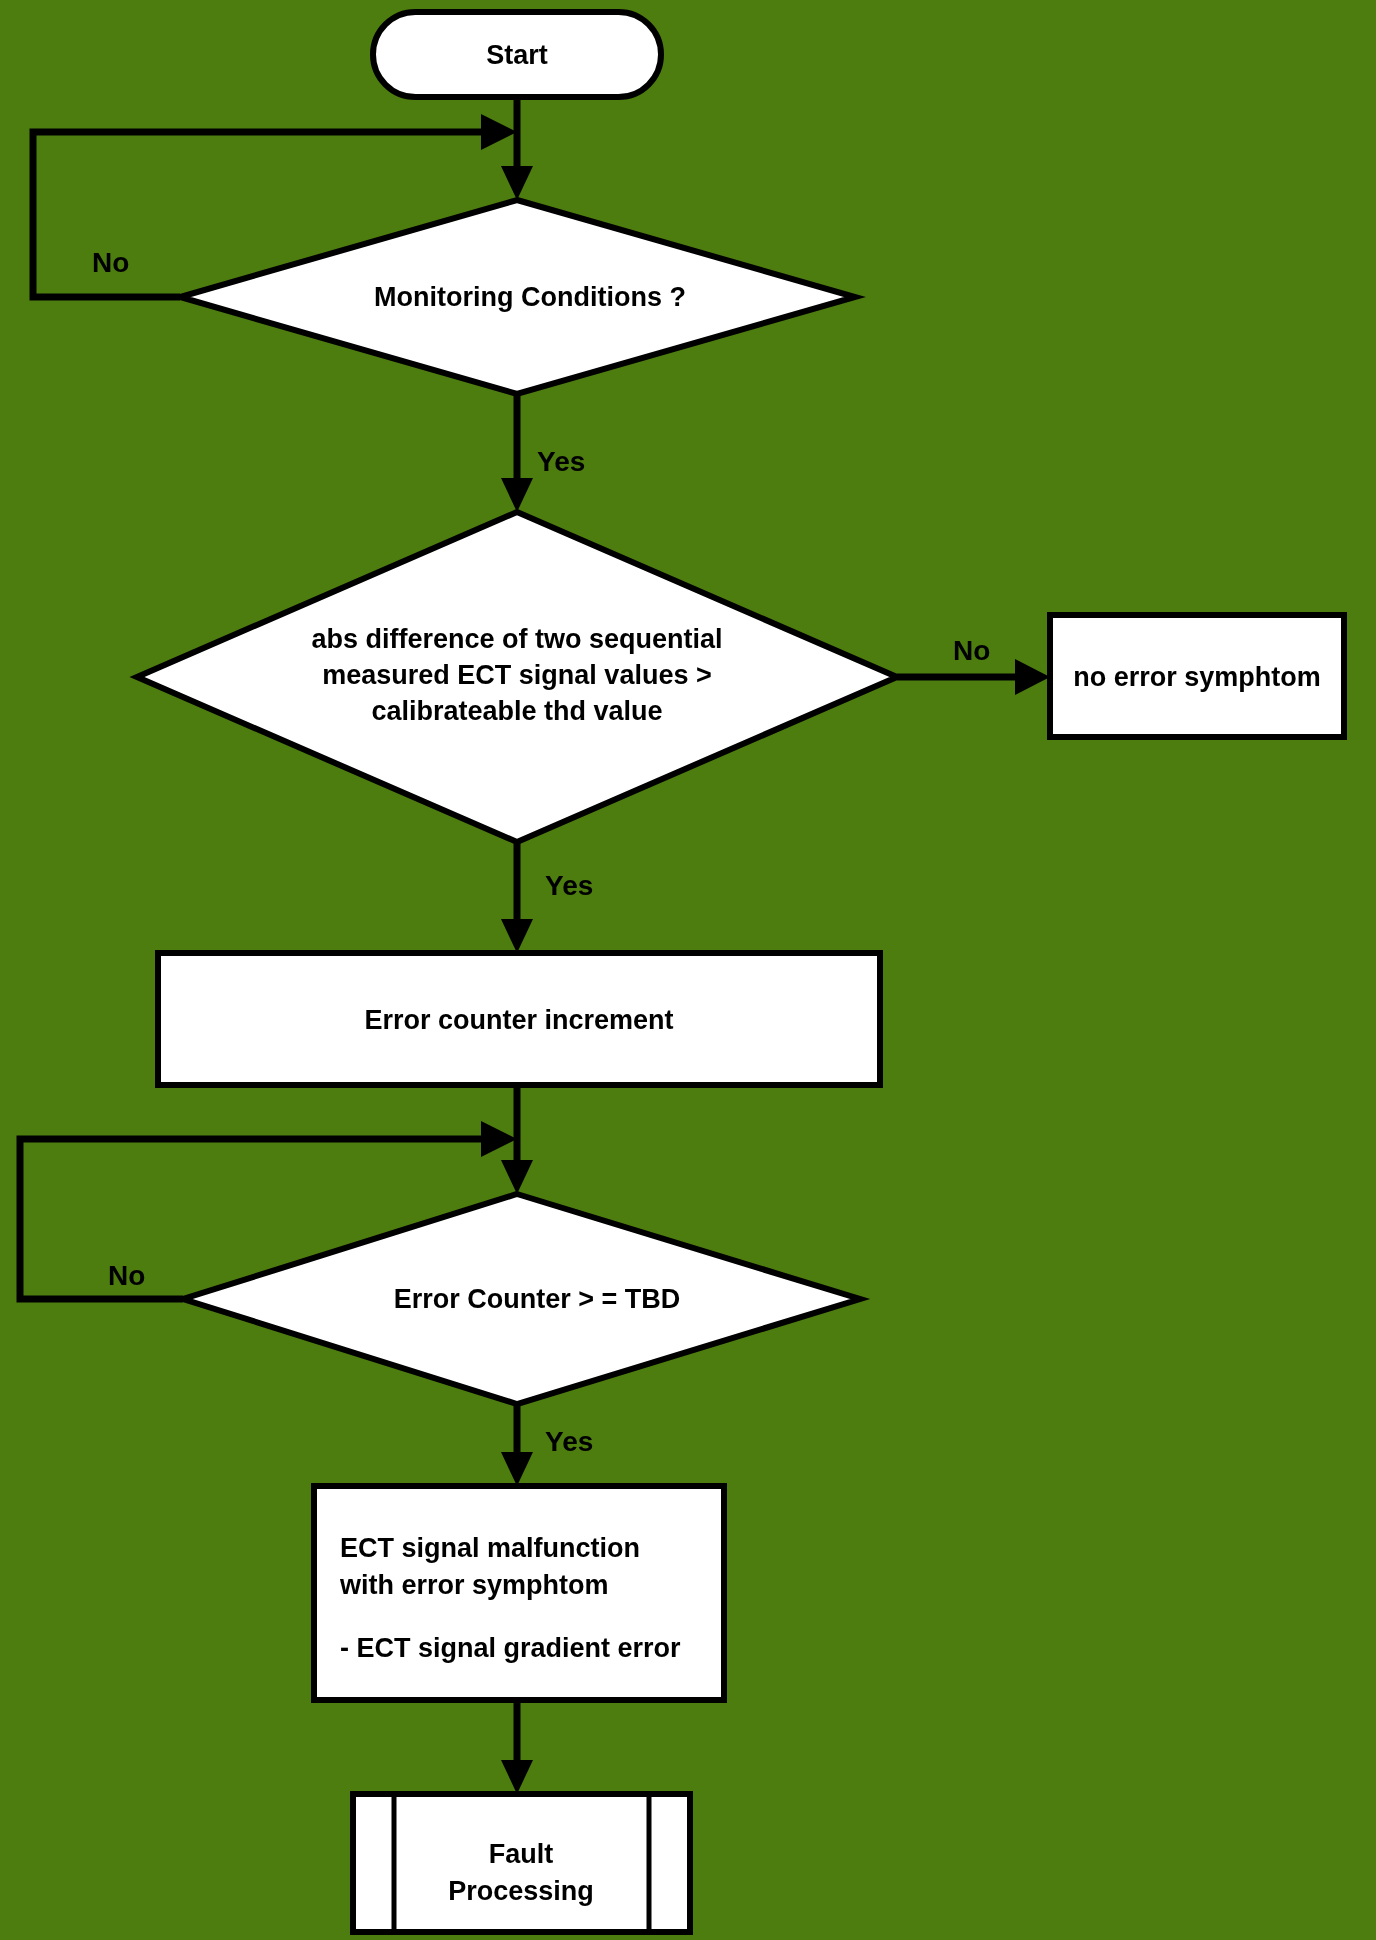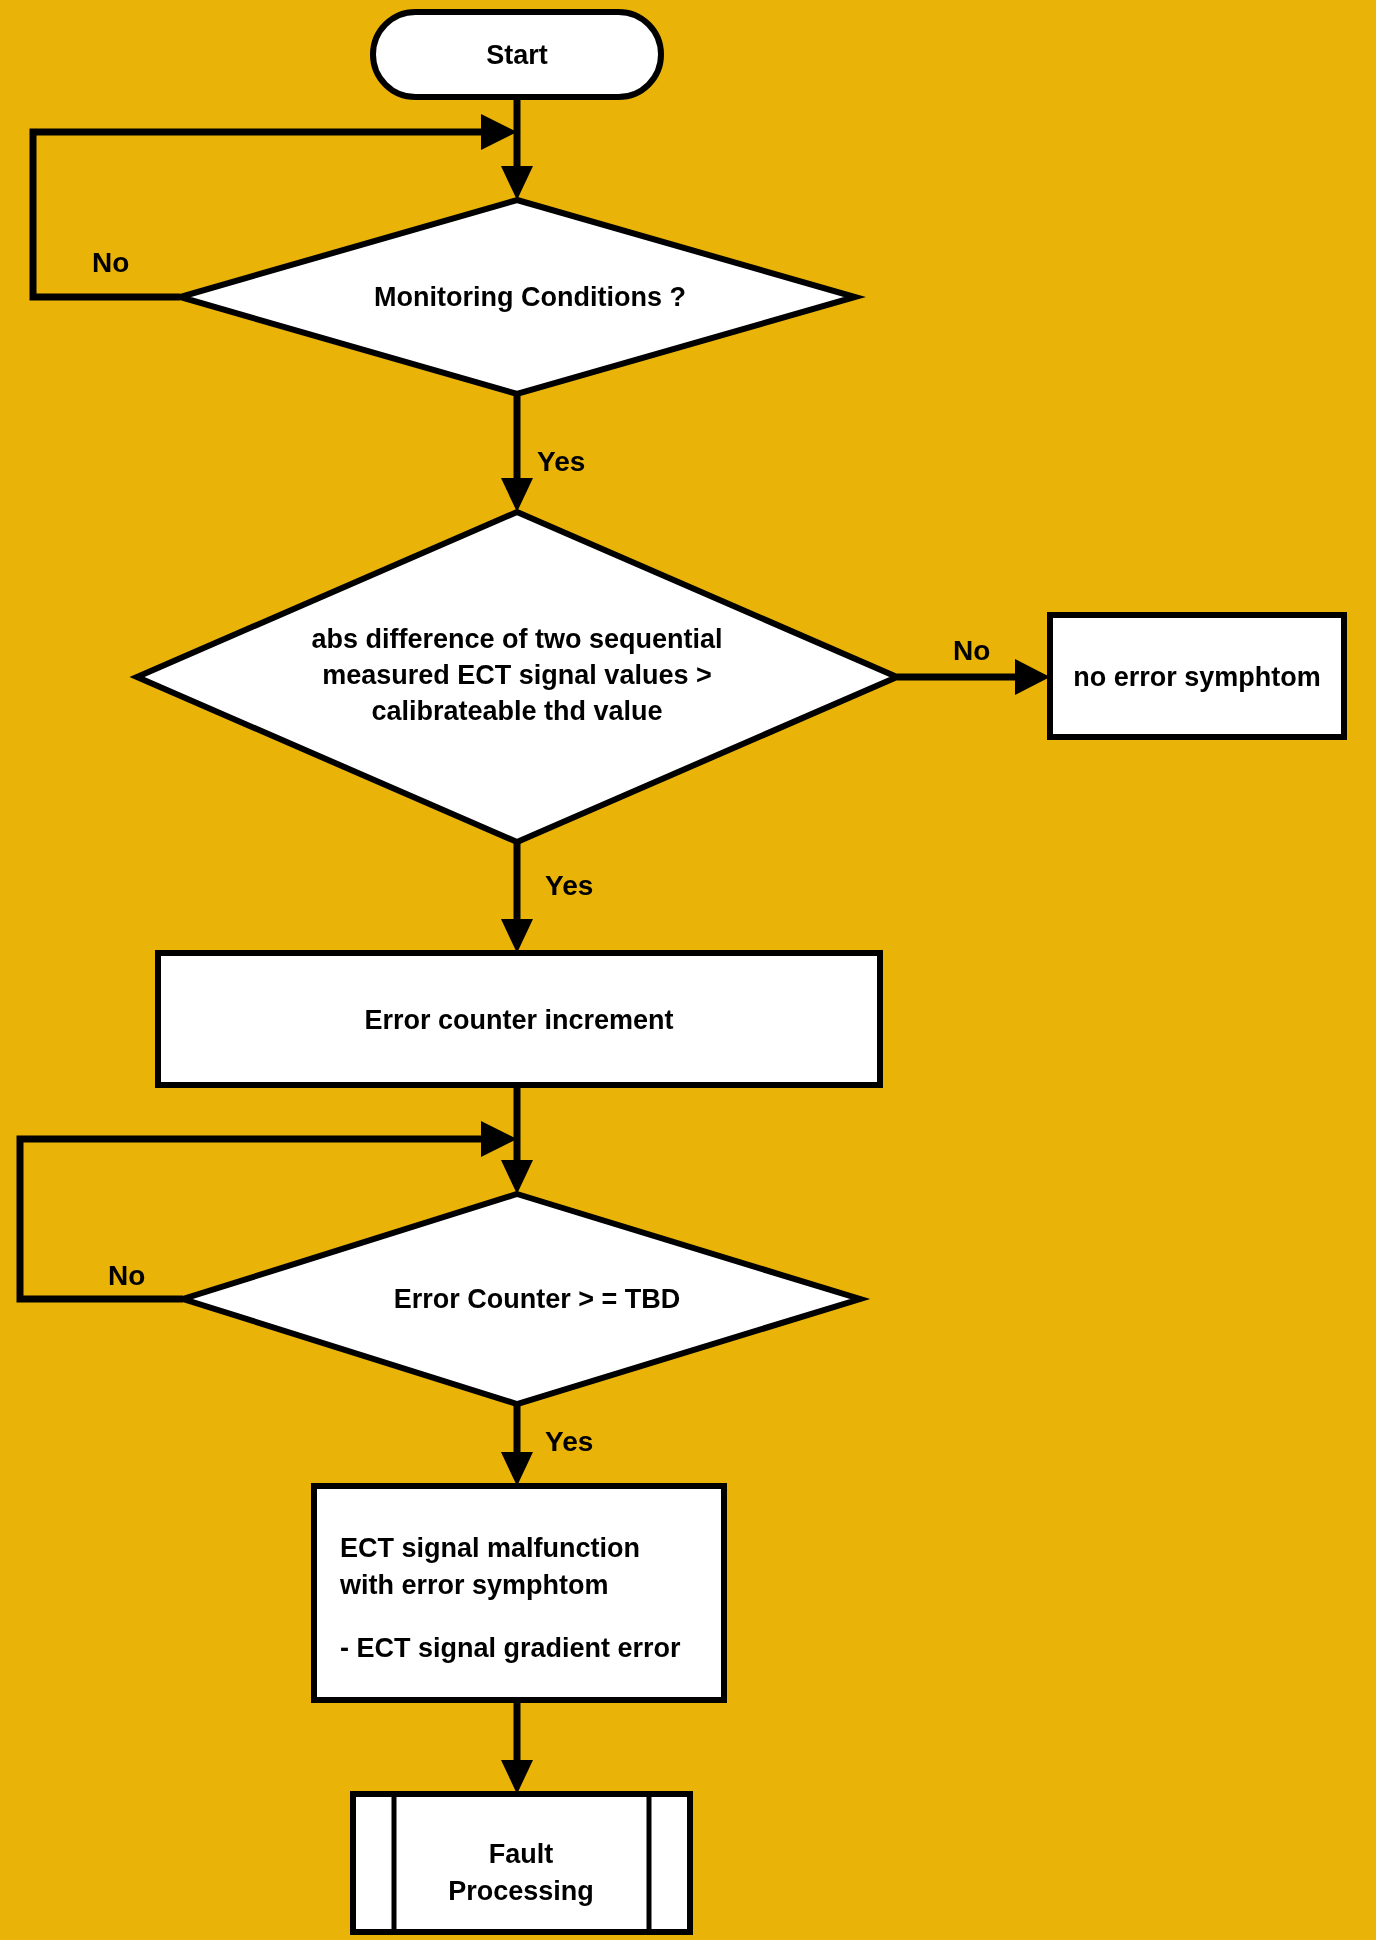--- a/index.html
+++ b/index.html
@@ -11,21 +11,21 @@
   body {
     width: 1376px;
     height: 1940px;
     font-family: "Liberation Sans", sans-serif;
     overflow: hidden;
   }
   #flowchart-root {
     position: relative;
     width: 1376px;
     height: 1940px;
-    background: #eab308;
+    background: #4d7c0f;
   }
   svg#flow-svg {
     display: block;
     width: 1376px;
     height: 1940px;
   }
   .shape-stroke {
     fill: #ffffff;
     stroke: #000000;
     stroke-width: 6;

